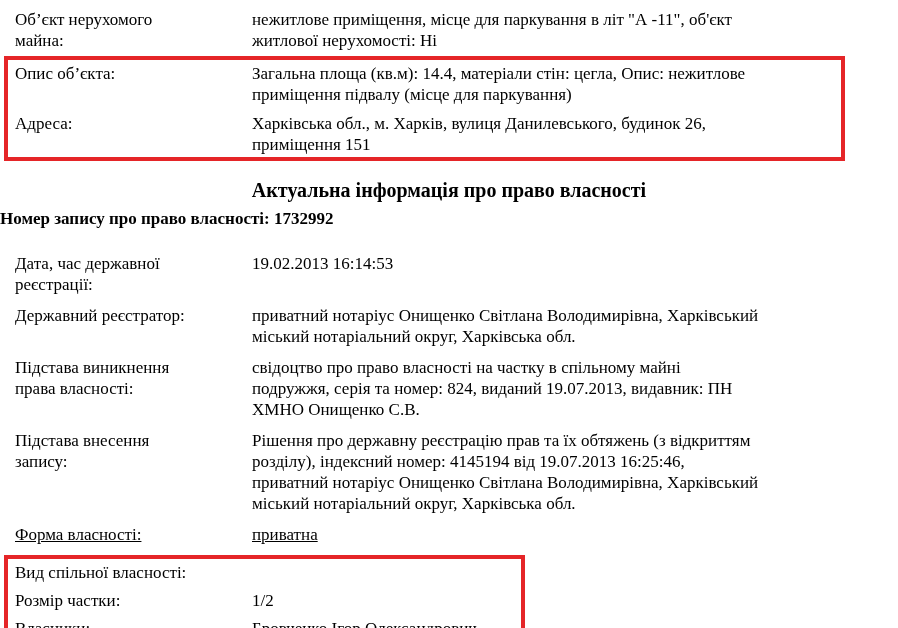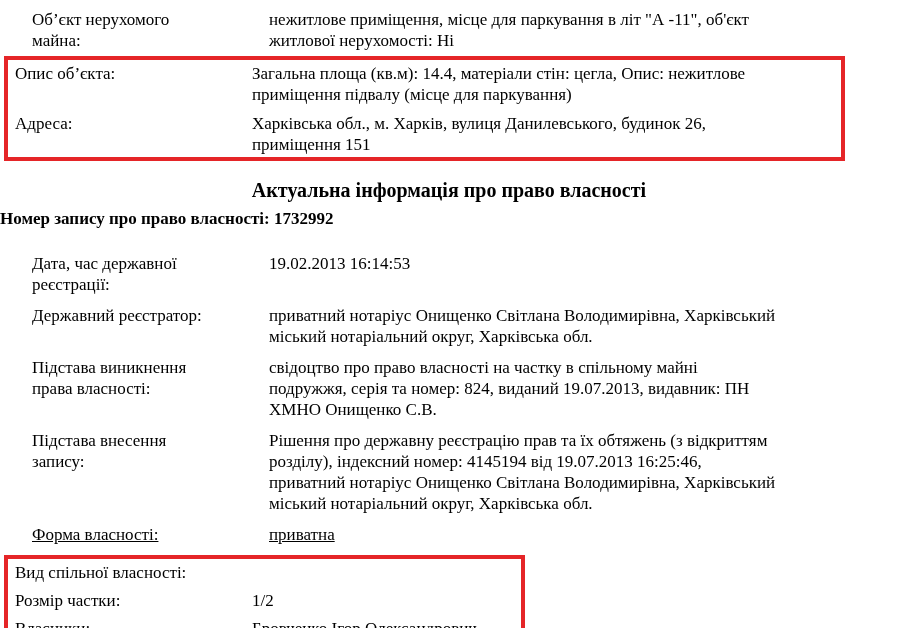--- a/index.html
+++ b/index.html
@@ -16,21 +16,21 @@
     font-family: "Liberation Serif", "DejaVu Serif", serif;
     font-size: 17px;
     line-height: 21px;
     box-sizing: border-box;
     padding-top: 9px;
     overflow: hidden;
   }
   .row {
     display: grid;
     grid-template-columns: 237px 1fr;
-    padding-left: 32px;
+    padding-left: 15px;
     margin-bottom: 11px;
   }
   .label, .value {
     white-space: pre-line;
   }
   .row-top {
     margin-bottom: 5px;
   }
   .redbox {
     border: 4px solid var(--highlight, #e52528);

